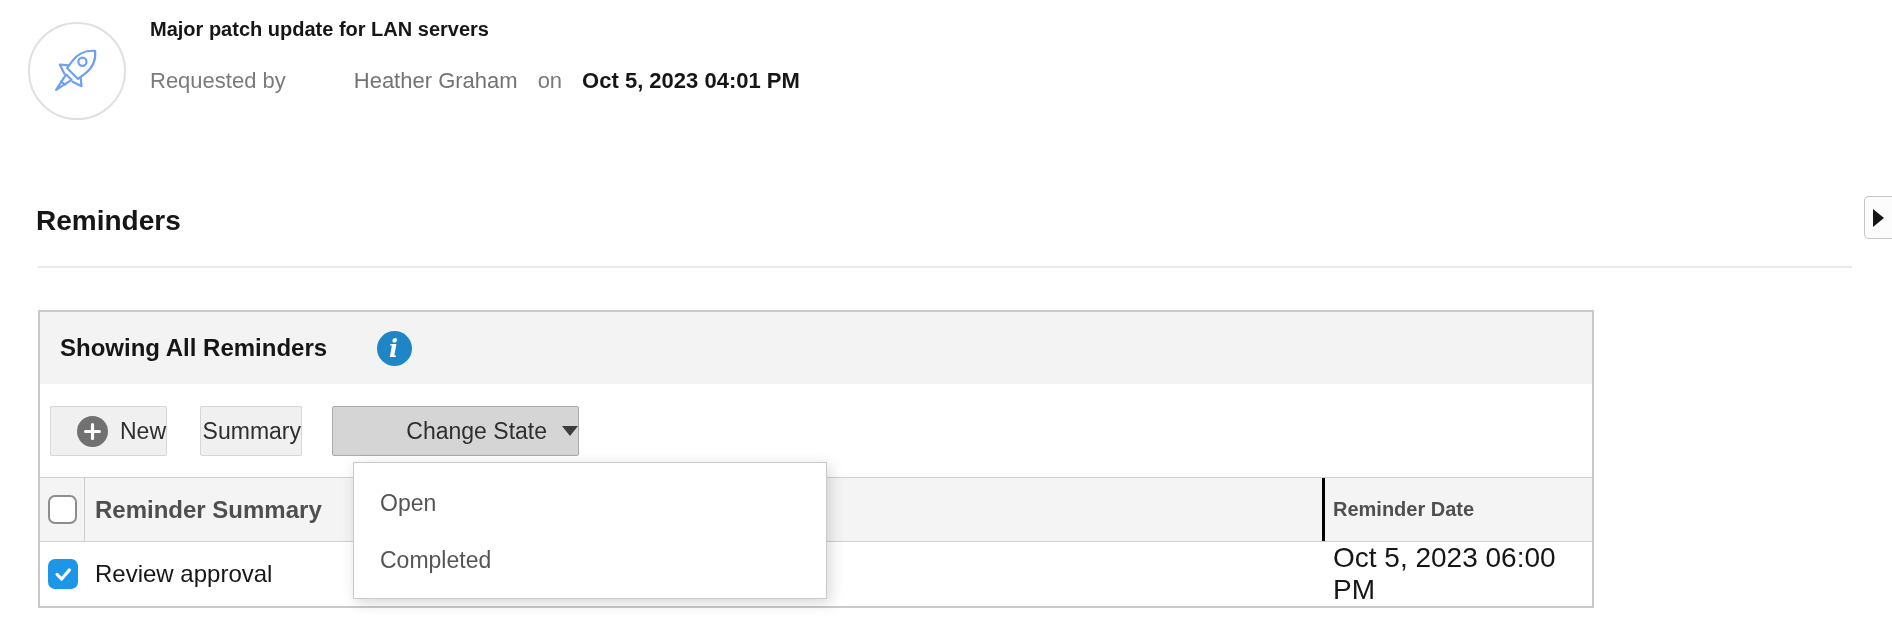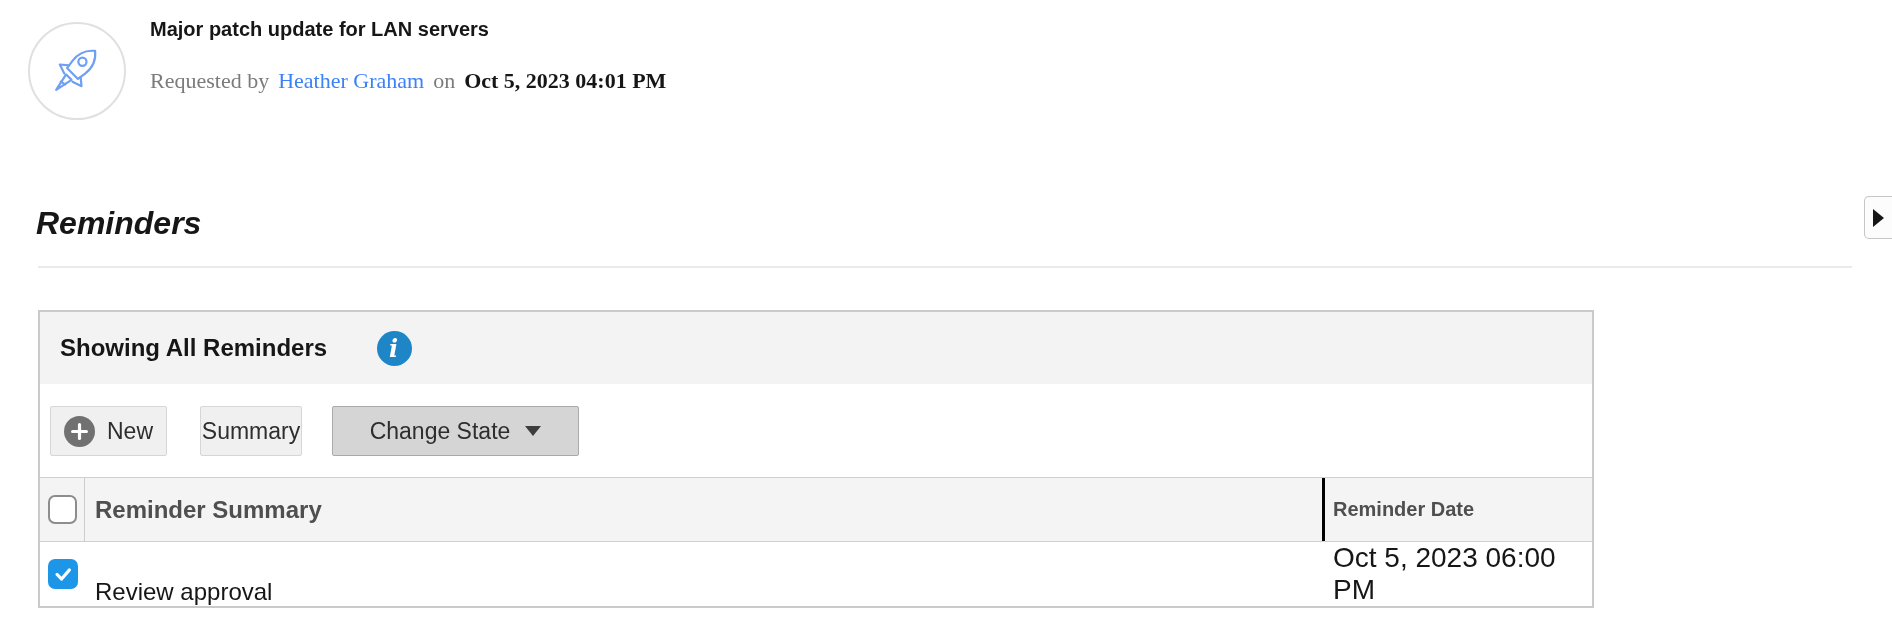--- a/index.html
+++ b/index.html
@@ -6,26 +6,26 @@
   html,body { background:#fff; }
   body { font-family:"Liberation Sans", sans-serif; }
   .page { position:relative; width:1892px; height:630px; background:#fff; overflow:hidden; }
 
   
   .avatar { position:absolute; left:28px; top:22px; width:98px; height:98px;
             border:2px solid #e0e0e0; border-radius:50%; background:#fff;
             display:flex; align-items:center; justify-content:center; }
   .page-title { position:absolute; left:150px; top:18px; font-size:20px; font-weight:700; color:#161616; }
   .page-subtitle { position:absolute; left:150px; top:68px; font-size:22px; color:#7b7b7b;
-                   display:flex; align-items:baseline; gap:9px;font-family:Liberation Serif, serif; }
-  .link { color:#3b82f6; cursor:pointer; }
+                   display:flex; align-items:baseline; gap:20px; }
+  .link { color:#737373; cursor:pointer;margin-left:48px; }
   .subtitle-strong { color:#161616; font-weight:700; }
 
   
-  .section-heading { position:absolute; left:36px; top:205px; font-size:32px; font-weight:700; color:#161616;font-style:italic; }
+  .section-heading { position:absolute; left:36px; top:205px; font-size:28px; font-weight:700; color:#161616; }
   .section-divider { position:absolute; left:38px; top:266px; width:1814px; height:2px; background:#eaeaea; }
 
   .side-toggle { position:absolute; left:1864px; top:196px; width:28px; height:43px;
                  background:#fcfcfc; border:1px solid #c6c6c6; border-right:none;
                  border-radius:5px 0 0 5px; display:flex; align-items:center; justify-content:center;
                  cursor:pointer; }
   .tri-right { width:0; height:0; border-top:9px solid transparent; border-bottom:9px solid transparent;
                border-left:11px solid #161616; }
 
   
@@ -34,42 +34,42 @@
   .panel-header { height:72px; background:#f3f3f3; display:flex; align-items:center; padding-left:20px; }
   .panel-title { font-size:24px; font-weight:700; color:#161616; }
   .info-icon { margin-left:50px; width:35px; height:35px; border-radius:50%; background:#1e86c6;
                color:#fff; font-family:"DejaVu Serif", serif; font-style:italic; font-weight:700;
                font-size:24px; display:flex; align-items:center; justify-content:center;
                padding-right:2px; cursor:pointer; }
 
   
   .toolbar { display:flex; align-items:center; margin:22px 0 0 10px; }
   .btn { height:50px; border:1px solid #d6d6d6; background:#f0f0f0; color:#2e2e2e; font-size:23px;
-         display:flex; align-items:center; justify-content:center; border-radius:2px; cursor:pointer; }
+         display:flex; align-items:center; justify-content:flex-end; border-radius:2px; cursor:pointer; }
   .btn-new { width:117px; margin-right:33px; gap:12px; }
   .plus-icon { width:31px; height:31px; border-radius:50%; background:#717171;
                display:flex; align-items:center; justify-content:center; }
   .btn-delete { width:102px; margin-right:30px; }
   .btn-change-state { width:247px; background:#d5d5d5; border-color:#aaaaaa; gap:15px; }
   .caret-down { width:0; height:0; border-left:8px solid transparent; border-right:8px solid transparent;
                 border-top:10px solid #3d3d3d; }
 
   
   .table-header { position:absolute; left:0; right:0; top:165px; height:65px; background:#f4f4f4;
                   border-top:1px solid #cfcfcf; border-bottom:1px solid #cfcfcf;
                   display:flex; align-items:stretch; }
   .th-check { width:45px; border-right:1px solid #cccccc; display:flex; align-items:center; justify-content:center; }
   .th-summary { width:1240px; border-right:3px solid #000000; display:flex; align-items:center;
                 padding-left:10px; font-size:24px; font-weight:700; color:#4f4f4f; }
   .th-date { flex:1; display:flex; align-items:center; padding-left:8px; font-size:20px; font-weight:700; color:#4f4f4f; }
 
   .table-row { position:absolute; left:0; right:0; top:230px; height:64px; background:#fff;
                display:flex; align-items:stretch; cursor:pointer; }
   .td-check { width:45px; display:flex; align-items:center; justify-content:center; }
-  .td-summary { width:1240px; display:flex; align-items:flex-end; padding-left:10px; font-size:24px; color:#161616; }
+  .td-summary { width:1240px; display:flex; align-items:center; padding-left:10px; font-size:24px; color:#161616; }
   .td-date { flex:1; display:flex; align-items:center; padding-left:8px; font-size:28px; color:#161616; }
 
   .checkbox { width:29px; height:29px; border:2px solid #8d8d8d; border-radius:7px; background:#fff; cursor:pointer; }
   .checkbox-checked { width:30px; height:30px; border:none; border-radius:7px; background:#1e96e8;
                       display:flex; align-items:center; justify-content:center; cursor:pointer; }
 
   
   .dropdown { position:absolute; left:353px; top:462px; width:474px; height:137px; background:#fff;
               border:1px solid #c9c9c9; box-shadow:3px 4px 14px rgba(0,0,0,0.16); z-index:20;
               padding-top:12px; }
@@ -157,14 +157,18 @@
       <div class="td-summary">
         <span>Review approval</span>
       </div>
       <div class="td-date">
         <span>Oct 5, 2023 06:00 PM</span>
       </div>
     </div>
 
   </div>
 
+  <div class="dropdown">
+    <div class="dropdown-item">Open</div>
+    <div class="dropdown-item">Completed</div>
+  </div>
 
 </div>
 
 </body></html>

